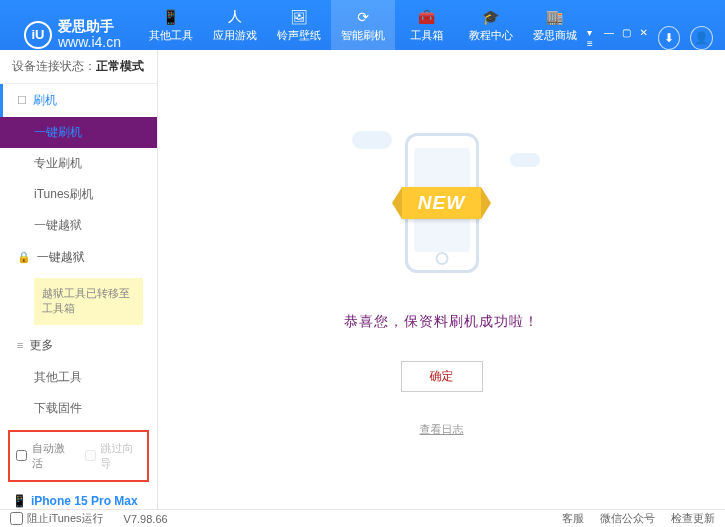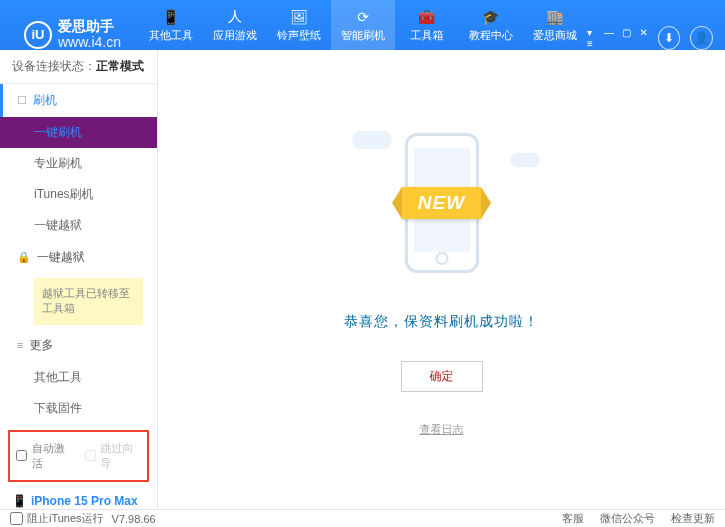--- a/index.html
+++ b/index.html
@@ -48,25 +48,25 @@
 .phone::before { content: ""; position: absolute; top: 12px; left: 6px; right: 6px; bottom: 18px; background: #f0f6fc; border-radius: 3px; }
 .phone::after { content: ""; position: absolute; bottom: 5px; left: 50%; transform: translateX(-50%); width: 9px; height: 9px; border: 2px solid #d6e2ef; border-radius: 50%; }
 .ribbon { position: absolute; z-index: 2; background: #ffc933; color: #fff; font-weight: 900; font-style: italic; padding: 5px 16px; font-size: 19px; letter-spacing: 1px; box-shadow: 0 2px 4px rgba(0,0,0,0.15); }
 .ribbon::before, .ribbon::after { content: ""; position: absolute; top: 0; border-top: 16px solid transparent; border-bottom: 16px solid transparent; }
 .ribbon::before { left: -10px; border-right: 10px solid #e6b32a; }
 .ribbon::after { right: -10px; border-left: 10px solid #e6b32a; }
 .cloud { position: absolute; width: 40px; height: 18px; background: #eaf3fc; border-radius: 20px; }
 .cloud.c1 { top: 8px; left: 0; }
 .cloud.c2 { top: 30px; right: -8px; width: 30px; height: 14px; }
 
-.msg { font-size: 14px; color: #0369a1; letter-spacing: 1px; }
+.msg { font-size: 14px; color: #701a75; letter-spacing: 1px; }
 .ok-btn { border: 1px solid #ccc; background: #fff; padding: 6px 28px; cursor: pointer; color: #b91c1c; font-size: 12px; }
 .log-link { color: #999; font-size: 11px; text-decoration: underline; cursor: pointer; }
 
-.footer { height: 18px; border-top: 1px solid #e5e5e5; display: flex; align-items: center; padding: 0 10px; font-size: 11px; color: #666; gap: 8px; }
+.footer { height: 18px; border-top: 1px solid #e5e5e5; display: flex; align-items: center; padding: 0 10px; font-size: 11px; color: #666; gap: 20px; }
 .footer .left { display: flex; align-items: center; gap: 4px; }
 .footer .right { margin-left: auto; display: flex; gap: 16px; }
 .footer .right span { cursor: pointer; }
 </style>
 </head>
 <body>
 
 <div class="header">
   <div class="logo-wrap">
     <div class="logo-circle">iU</div>

